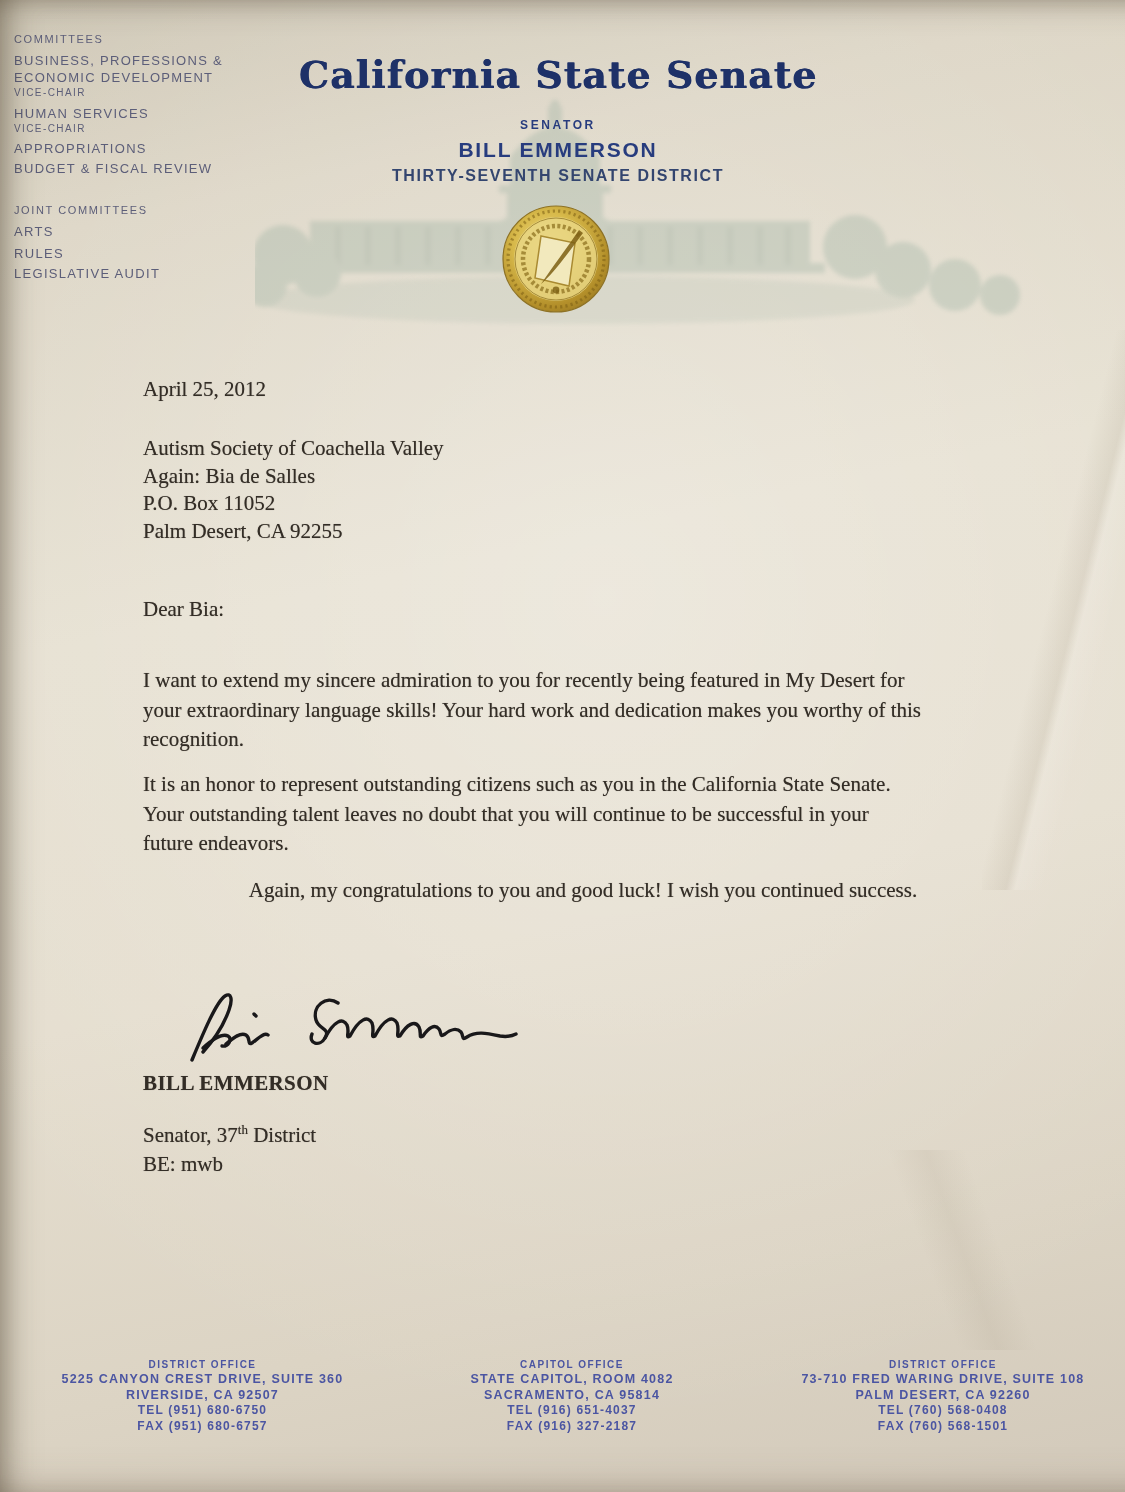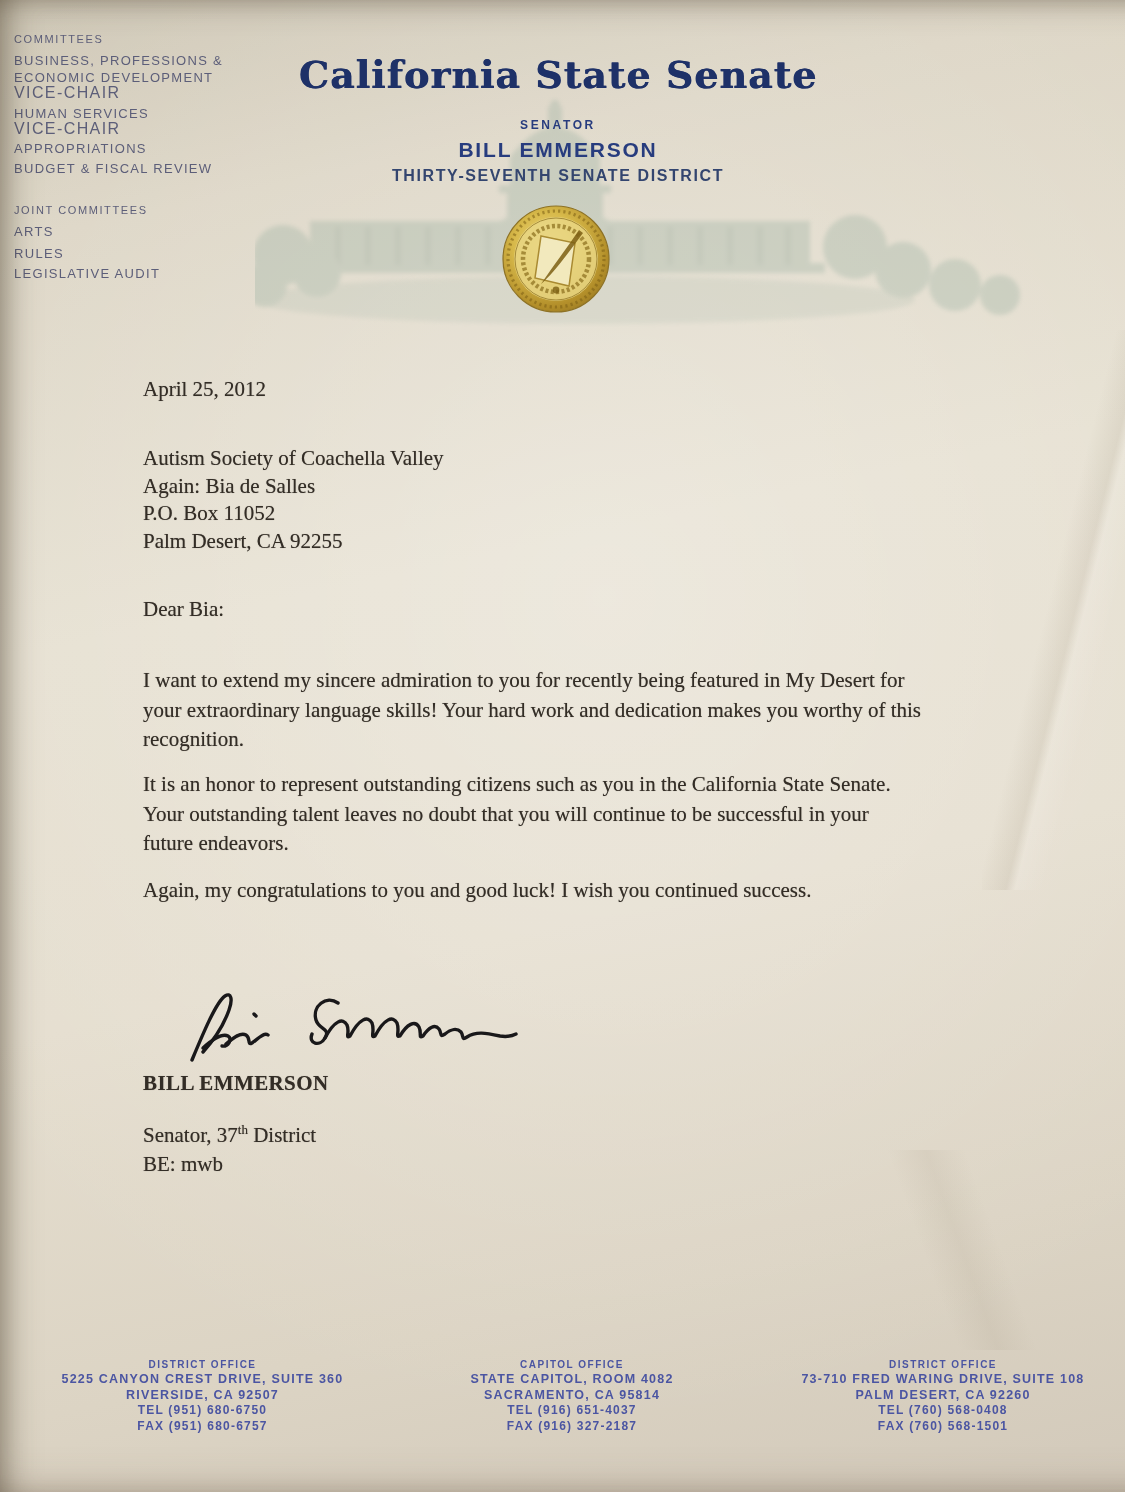--- a/index.html
+++ b/index.html
@@ -37,21 +37,21 @@
   }
 
   
   .committees {
     position: absolute; left: 14px; top: 33px; width: 310px;
     font-family: "Liberation Sans", sans-serif;
     color: #5c5e79;
   }
   .c-head { font-size: 11px; line-height: 13px; letter-spacing: 1.6px; }
   .c-item { font-size: 13px; line-height: 17px; letter-spacing: 1.3px; }
-  .c-role { font-size: 16px; line-height: 13px; letter-spacing: 1.4px; }
+  .c-role { font-size: 10px; line-height: 13px; letter-spacing: 1.4px; }
   .mt3 { margin-top: 3px; } .mt5 { margin-top: 5px; } .mt6 { margin-top: 6px; } .mt27 { margin-top: 27px; }
 
   
   .masthead {
     position: absolute; left: 158px; top: 52px; width: 800px;
     text-align: center;
   }
   .blackletter {
     font-family: "DejaVu Serif", serif;
     font-weight: bold;
@@ -82,21 +82,21 @@
 
   
   .bodytext {
     position: absolute; left: 143px; width: 880px;
     font-family: "Liberation Serif", serif;
     color: #332d26;
     font-size: 21px;
     text-shadow: 0 0 0.7px rgba(51,45,38,0.55);
   }
   .date-line   { top: 377px; }
-  .recipient   { top: 445px; line-height: 27.5px; }
+  .recipient   { top: 435px; line-height: 27.5px; }
   .salutation  { top: 597px; }
   .para        { line-height: 29.5px; }
   .p1 { top: 666px; }
   .p2 { top: 770px; }
   .p3 { top: 876px; }
   .closing     { top: 932px; }
   .signer-name { top: 1071px; font-weight: bold; letter-spacing: 0.4px; }
   .signer-title{ top: 1122px; }
   .signer-title sup { font-size: 13px; }
   .reference   { top: 1152px; }
@@ -225,21 +225,21 @@
     <div>your extraordinary language skills! Your hard work and dedication makes you worthy of this</div>
     <div>recognition.</div>
   </div>
 
   <div class="bodytext para p2" style="position:absolute;">
     <div>It is an honor to represent outstanding citizens such as you in the California State Senate.</div>
     <div>Your outstanding talent leaves no doubt that you will continue to be successful in your</div>
     <div>future endeavors.</div>
   </div>
 
-  <div class="bodytext para p3" style="position:absolute;">
+  <div class="bodytext para p3" style="position:absolute;text-align:center;">
     <div>Again, my congratulations to you and good luck!  I wish you continued success.</div>
   </div>
 
 
   <svg class="signature" width="350" height="100" viewBox="0 0 350 100">
     <g fill="none" stroke="#19181a" stroke-width="3.4" stroke-linecap="round" stroke-linejoin="round">
       <path d="M24 84 C34 60 48 26 57 20 C63 16 65 23 61 34 C55 51 45 65 35 76"></path>
       <path d="M35 72 C45 63 54 57 60 60 C65 63 60 71 54 70"></path>
       <path d="M58 68 C66 61 73 56 78 59 C83 62 79 70 84 67 C91 62 96 56 100 59"></path>
       <path d="M86 38 l2 2"></path>

